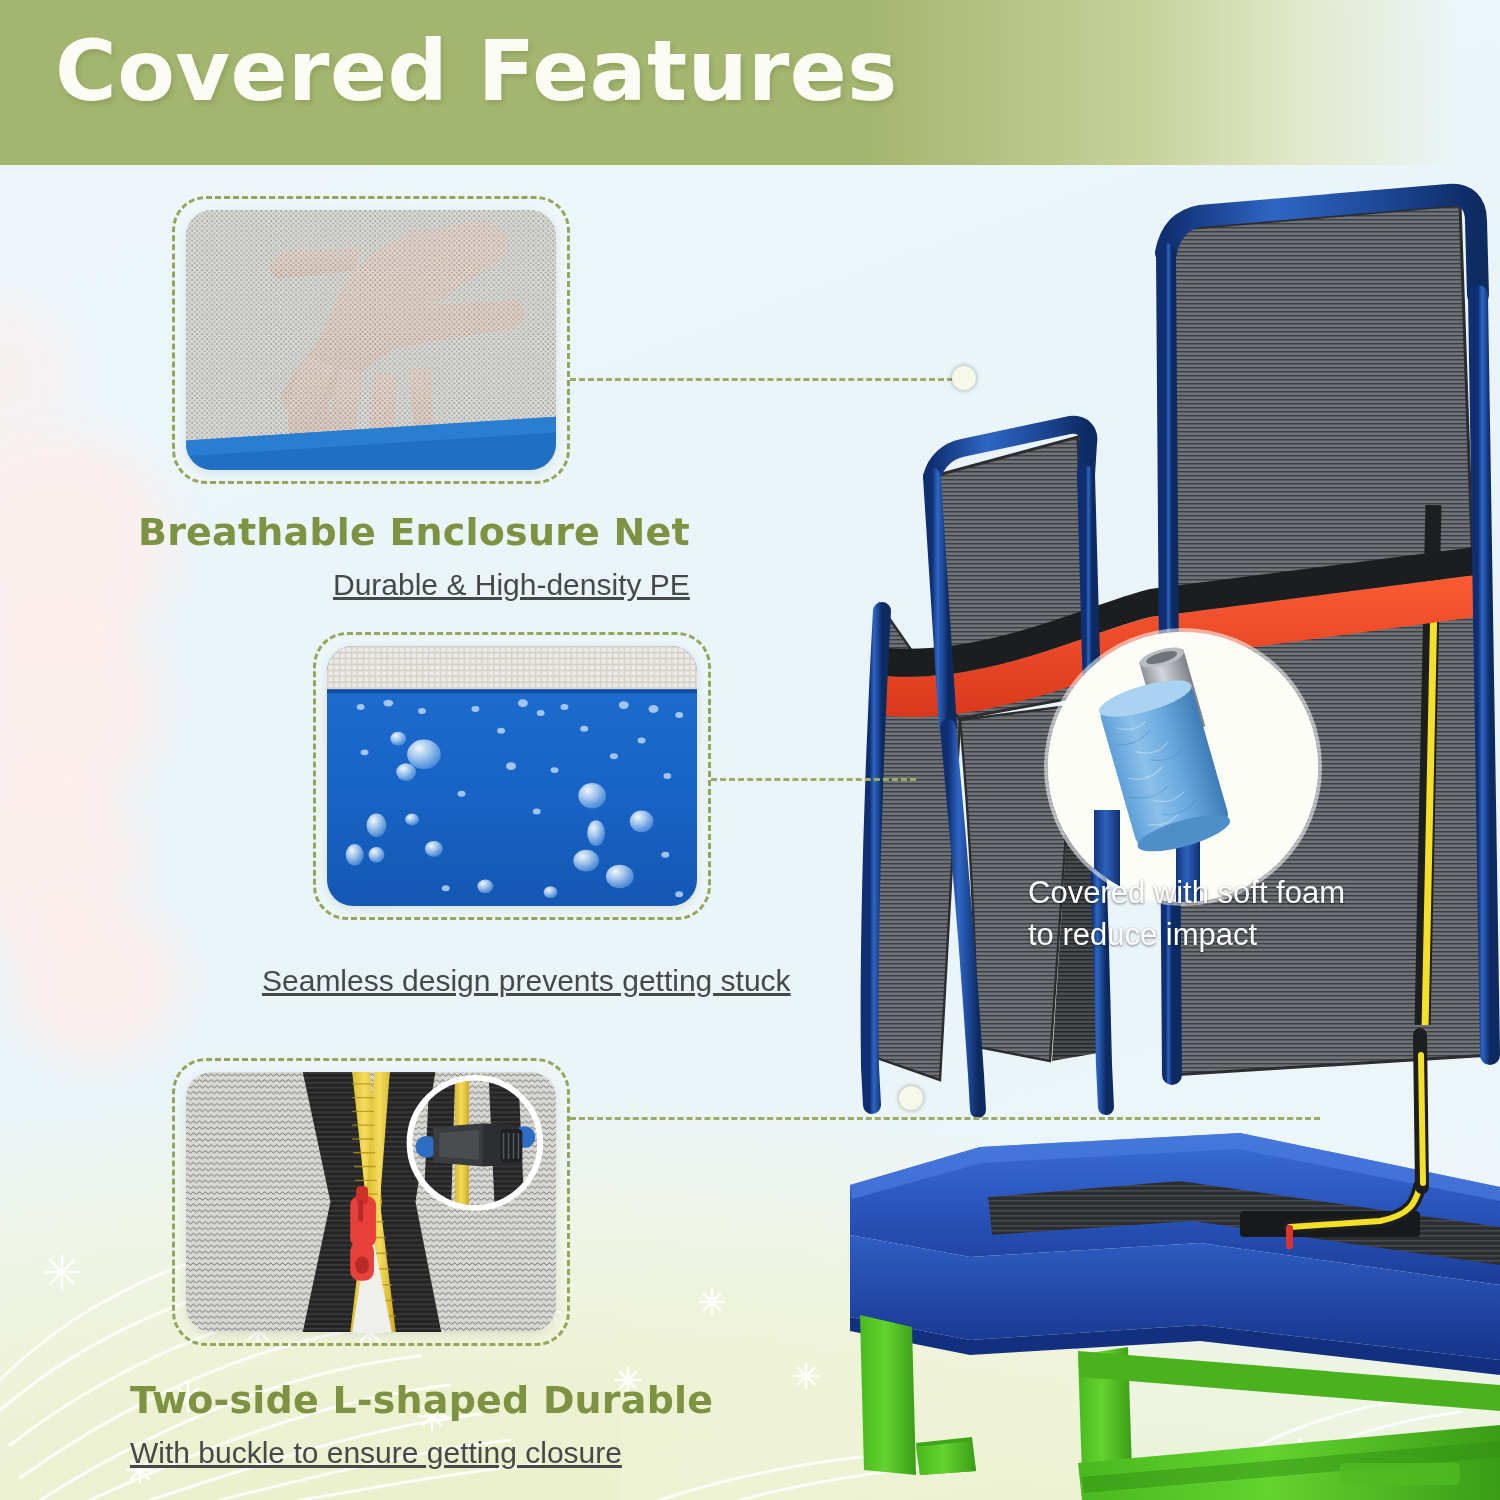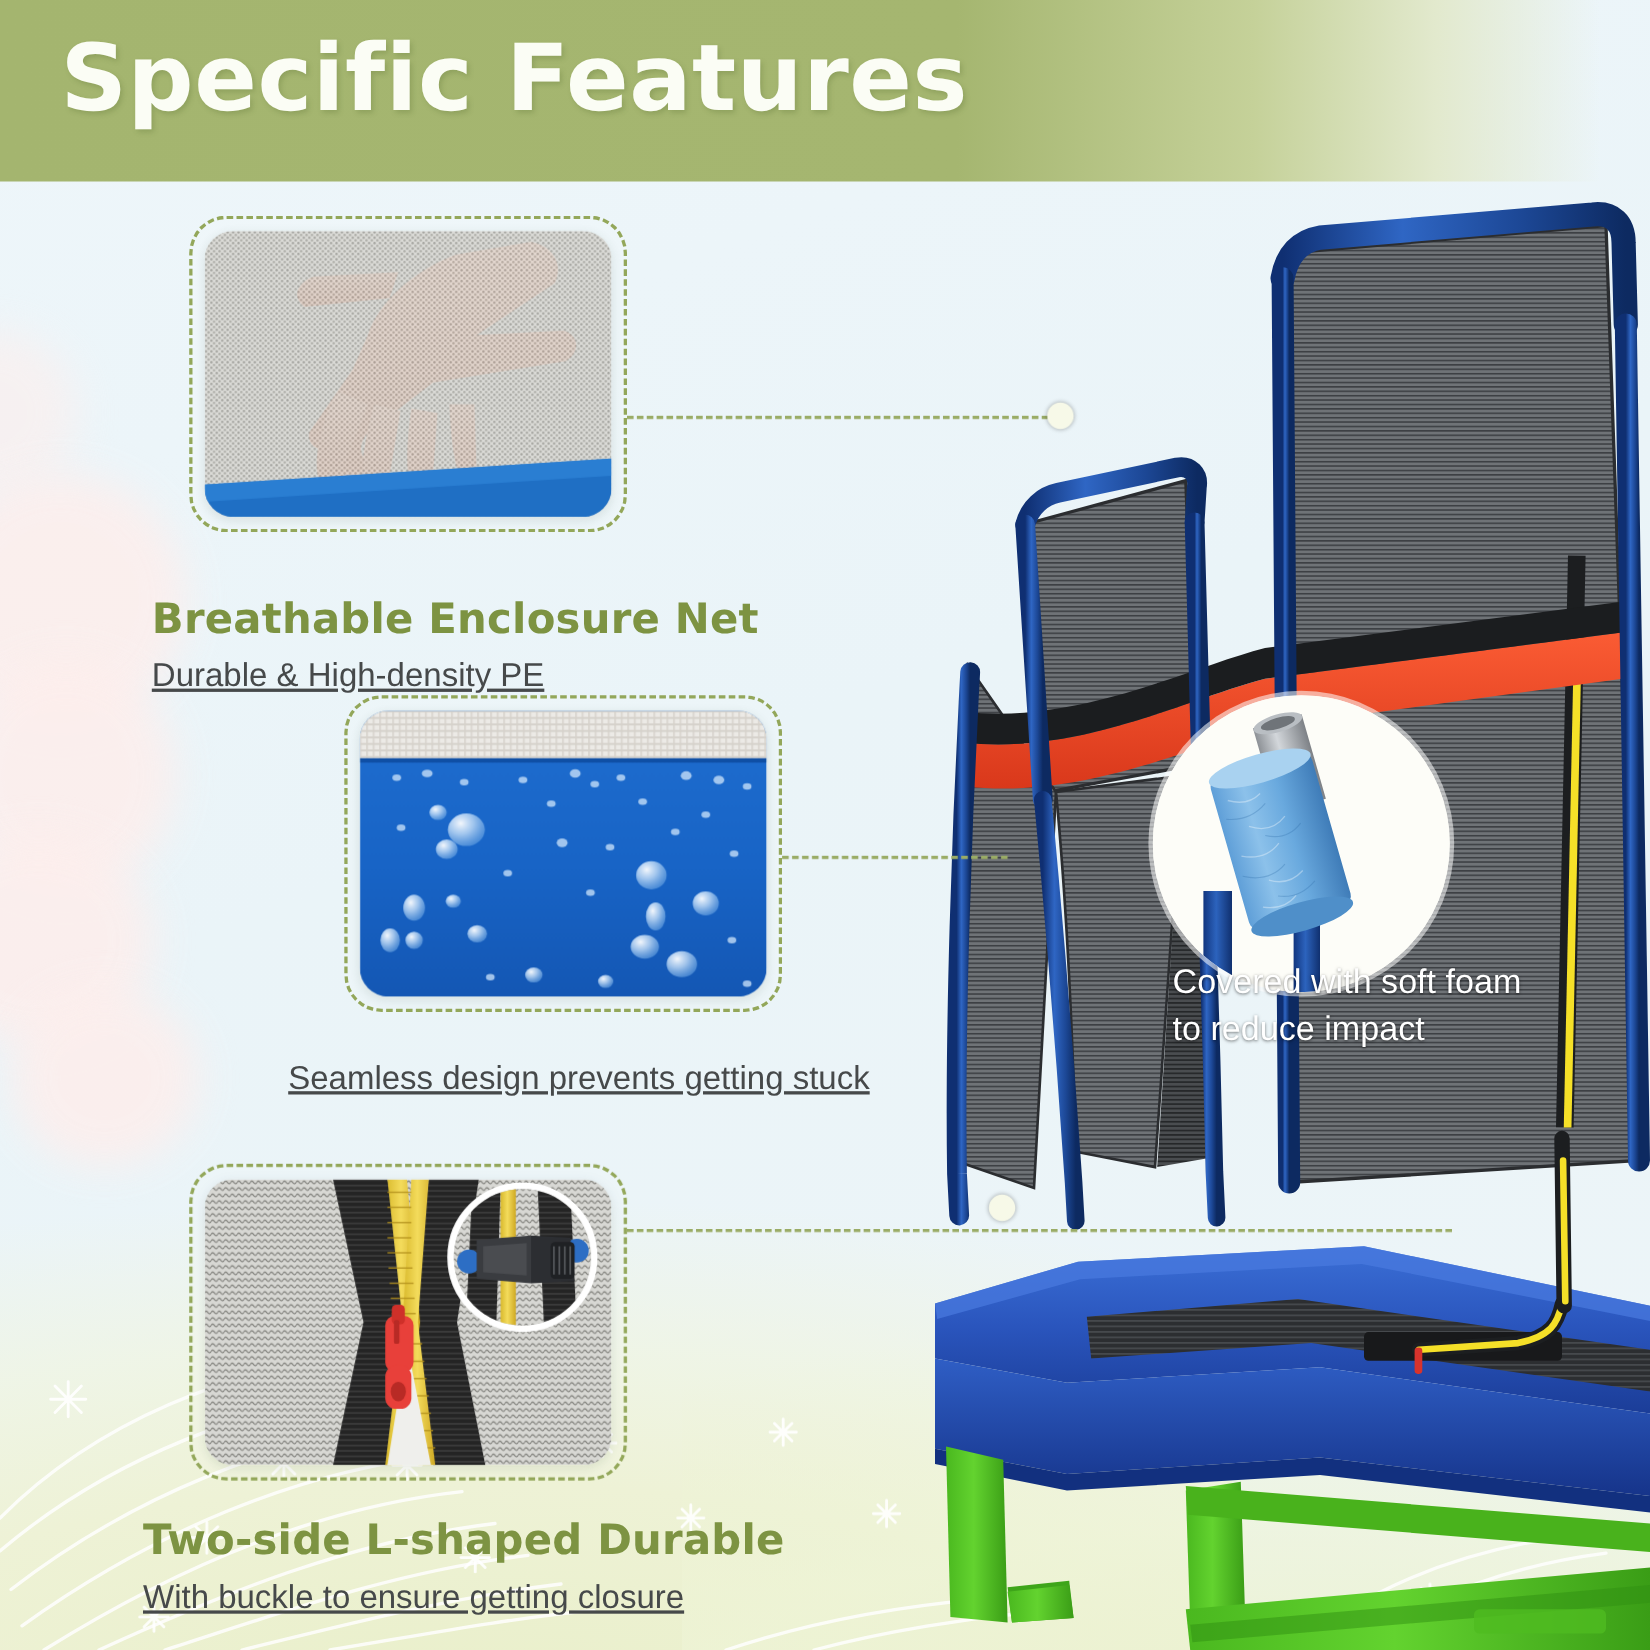--- a/index.html
+++ b/index.html
@@ -105,21 +105,21 @@
     white-space: nowrap;
   }
   .label-sub {
     font-family: "Liberation Sans", sans-serif;
     font-size: 30px;
     color: #46494a;
     margin-top: 14px;
     white-space: nowrap;
     text-decoration: underline;
   }
-  #label-net { left: 138px; top: 540px; }
+  #label-net { left: 138px; top: 510px; text-align: right; }
   #label-pad { left: 262px; top: 950px; }
   #label-zip { left: 130px; top: 1378px; }
 
   
   .connector {
     position: absolute;
     border-top: 3px dashed #9aac66;
     height: 0;
   }
   #conn-net { left: 570px;  top: 378px;  width: 392px; }
@@ -141,21 +141,21 @@
     position: absolute;
     left: 1048px; top: 632px;
     width: 270px; height: 270px;
     border-radius: 50%;
     background: #fdfdf8;
     overflow: hidden;
     box-shadow: 0 0 0 4px rgba(255,255,255,.55);
   }
   #foam-caption {
     position: absolute;
-    left: 1066px; top: 872px;
+    left: 1028px; top: 872px;
     font-family: "Liberation Sans", sans-serif;
     font-size: 31px;
     line-height: 1.35;
     color: #ffffff;
     text-shadow: 0 1px 3px rgba(0,0,0,.55);
     white-space: pre-line;
   }
 </style>
 </head>
 <body>
@@ -332,21 +332,21 @@
 
       <path d="M258,1288 L680,1250 L680,1325 L262,1325 Z" fill="url(#legGreen)"></path>
       <path d="M262,1302 L680,1266 L680,1282 L264,1318 Z" fill="#2f8f12" opacity=".5"></path>
       <rect x="520" y="1288" width="120" height="22" rx="5" fill="#4fbb20" opacity=".8"></rect>
 
       <path d="M258,1176 L680,1210 L680,1236 L260,1202 Z" fill="#49b21c"></path>
     </svg>
   </div>
 
   <div id="header">
-    <div id="page-title">Specific Features</div>
+    <div id="page-title">Covered Features</div>
   </div>
 
   <div class="connector" id="conn-net"></div>
   <div class="conn-dot" id="dot-net"></div>
   <div class="connector" id="conn-pad"></div>
   <div class="connector" id="conn-zip"></div>
   <div class="conn-dot" id="dot-zip"></div>
 
   <div class="callout" id="callout-net">
     <div class="callout-inner">

